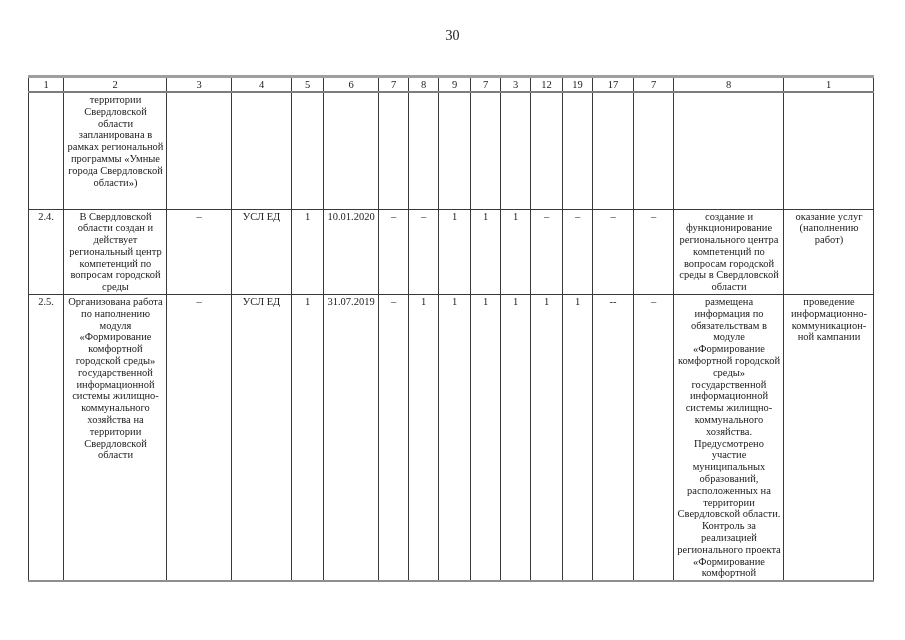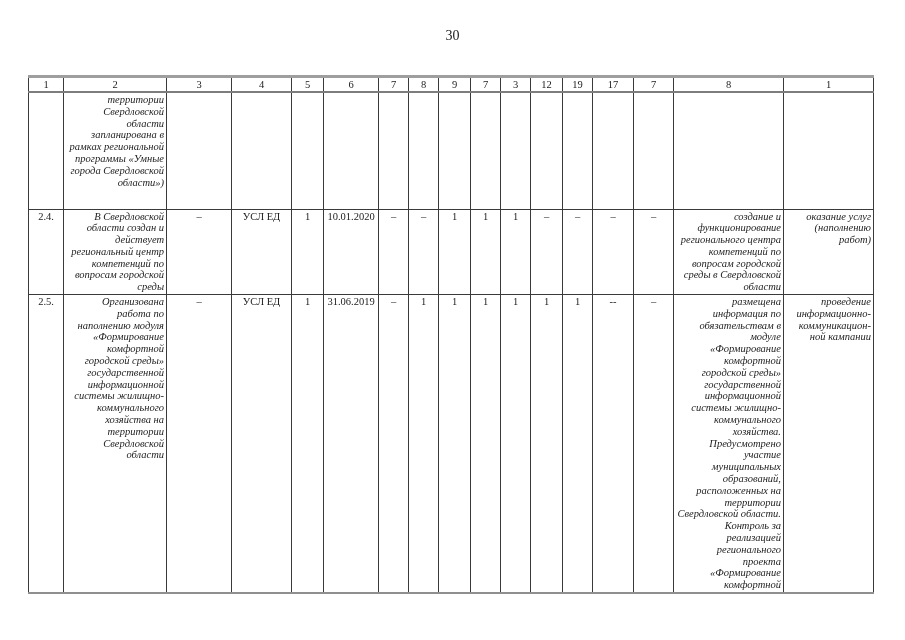--- a/index.html
+++ b/index.html
@@ -39,24 +39,23 @@
     text-align:center;
     overflow:hidden;
   }
   table.doc thead th{
     height:13px;
     vertical-align:middle;
     padding:0;
     border-bottom:2px solid #7d7d7d;
   }
   table.doc td.tl{
-    text-align:right;
+    text-align:center;
     padding-left:3px;
     padding-right:2px;
-    font-style:italic;
   }
 </style>
 </head>
 <body>
 
 <div class="page">
 
   <div class="page-number">30</div>
 
   <table class="doc">
@@ -138,21 +137,21 @@
         <td>–</td>
         <td class="tl">создание и функционирование регионального центра компетенций по вопросам городской среды в Свердловской области</td>
         <td class="tl">оказание услуг (наполнению работ)</td>
       </tr>
       <tr style="height:282px">
         <td>2.5.</td>
         <td class="tl">Организована работа по наполнению модуля «Формирование комфортной городской среды» государственной информационной системы жилищно-коммунального хозяйства на территории Свердловской области</td>
         <td>–</td>
         <td>УСЛ ЕД</td>
         <td>1</td>
-        <td>31.06.2019</td>
+        <td>31.07.2019</td>
         <td>–</td>
         <td>1</td>
         <td>1</td>
         <td>1</td>
         <td>1</td>
         <td>1</td>
         <td>1</td>
         <td>--</td>
         <td>–</td>
         <td class="tl">размещена информация по обязательствам в модуле «Формирование комфортной городской среды» государственной информационной системы жилищно-коммунального хозяйства. Предусмотрено участие муниципальных образований, расположенных на территории Свердловской области. Контроль за реализацией регионального проекта «Формирование комфортной</td>

